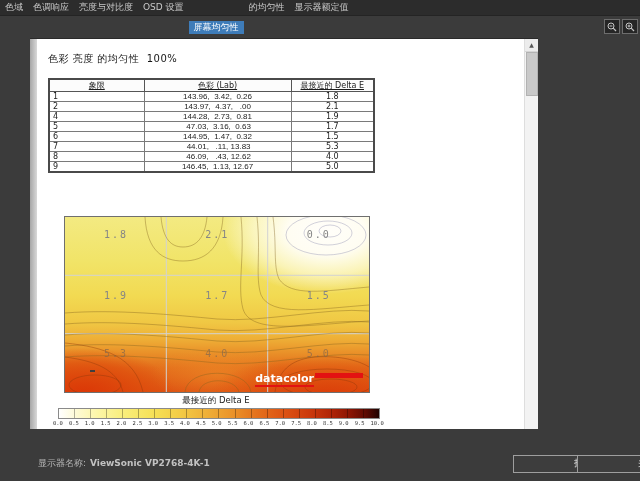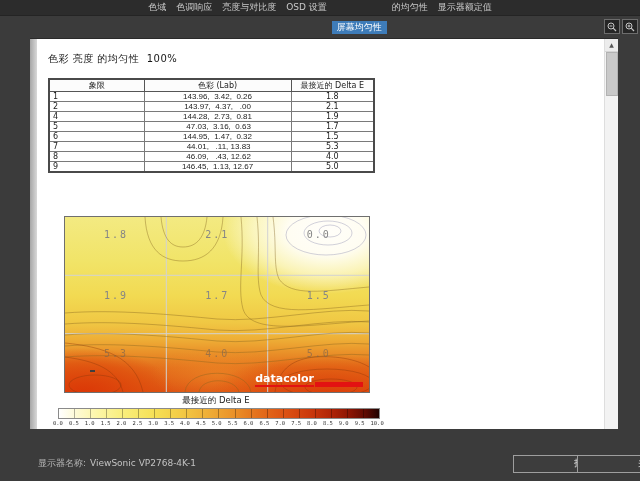--- a/index.html
+++ b/index.html
@@ -6,36 +6,36 @@
   body{
     width:640px;height:481px;overflow:hidden;position:relative;
     background:#3b3b3b;
     font-family:"DejaVu Sans","Liberation Sans",sans-serif;
     -webkit-font-smoothing:antialiased;
   }
   
   .tabbar{
     position:absolute;top:0;left:0;right:0;height:15px;
     background:#2c2c2c;border-bottom:1px solid #242424;
-    display:flex;justify-content:center;align-items:center;
+    display:flex;align-items:center;
   }
   .tab{
     font-size:9px;line-height:13px;color:#c9c9c9;
     padding:0 5px;white-space:nowrap;cursor:default;
   }
   .tab.active{background:#3e7cb9;color:#ffffff;margin-top:40px;}
   
   .zoom-btns{position:absolute;top:19px;left:604px;display:flex;gap:2px;}
   .zoom-btn{
     width:14px;height:13px;background:#262626;border:1px solid #6d6d6d;
     display:flex;align-items:center;justify-content:center;
   }
   
   .viewport{
-    position:absolute;left:30px;top:38px;width:588px;height:390px;
+    position:absolute;left:30px;top:38px;width:508px;height:390px;
     background:#7f1d1d;border-top:1px solid #2a2a2a;
   }
   .left-strip{
     position:absolute;left:0;top:0;bottom:0;width:7px;
     background:linear-gradient(90deg,#a6a6a6,#d8d8d8);
     border-right:1px solid #bdbdbd;
   }
   .scrollbar{
     position:absolute;right:0;top:0;width:13px;height:100%;
     background:#f3f3f3;border-left:1px solid #dedede;
@@ -55,21 +55,21 @@
     letter-spacing:0.5px;white-space:pre;
   }
   
   table.rep{
     position:absolute;left:11px;top:39px;width:325px;
     border-collapse:collapse;border:2px solid #4a4a4a;
     font-size:8px;color:#1c1c1c;table-layout:fixed;
   }
   table.rep th{
     border:1px solid #555;font-weight:normal;height:11px;
-    text-align:center;background:#fcfcfc;padding:0 2px;
+    text-align:center;background:#fcfcfc;padding:0 2px;text-decoration:underline;
   }
   table.rep td{border:1px solid #7a7a7a;height:9px;padding:0 3px;}
   .col-q{width:95px;}.col-lab{width:147px;}.col-de{width:83px;}
   td.cell-quadrant{text-align:left;}
   td.cell-lab{
     font-family:Liberation Sans, sans-serif;
     white-space:pre;text-align:center;font-size:8px;
   }
   td.cell-delta{text-align:center;}
   
@@ -87,21 +87,21 @@
       linear-gradient(180deg,#f3ea82 0%,#f1e468 25%,#f2da52 45%,#f0c844 60%,#eeae36 70%,#e98f28 78%,#e4701c 86%,#dd5212 100%);
   }
   svg.contours{position:absolute;inset:0;}
   .map-val{
     position:absolute;width:102px;text-align:center;
     font-family:"DejaVu Sans Mono","Liberation Mono",monospace;
     font-size:10px;color:#858585;letter-spacing:2px;
   }
   .map-val.r2{color:#7d6450;opacity:0.65;}
   .map-dash{position:absolute;left:25px;top:153px;width:5px;height:2px;background:#3f3f3f;}
-  .logo{position:absolute;right:6px;bottom:5px;display:flex;align-items:flex-end;}
+  .logo{position:absolute;right:6px;bottom:5px;display:flex;}
   .logo-text{
     color:#ffffff;font-weight:bold;font-size:11px;line-height:11px;
     border-bottom:2px solid #e31212;padding-bottom:1px;
   }
   .logo-bar{width:48px;height:5px;background:#e31212;margin-left:1px;}
   
   .cb-label{
     position:absolute;left:27px;top:356px;width:304px;text-align:center;
     font-size:8.5px;color:#222;
   }
@@ -118,21 +118,21 @@
   .cb-ticks{
     position:absolute;left:16px;top:381px;width:331px;
     display:flex;justify-content:space-between;
     font-family:"DejaVu Sans Mono","Liberation Mono",monospace;
     font-size:5.5px;color:#333;
   }
   
   .monitor{
     position:absolute;left:38px;top:457px;font-size:9px;color:#b2b2b2;
   }
-  .monitor .name{margin-left:4px;color:#c2c2c2;font-weight:normal;}
+  .monitor .name{margin-left:4px;color:#c2c2c2;font-weight:bold;}
   .btn{
     position:absolute;top:455px;width:50px;height:16px;
     background:#3d3d3d;border:1px solid #9e9e9e;color:#e8e8e8;
     font-size:9px;line-height:14px;text-align:center;cursor:default;padding-left:44px;
   }
   .btn-print{left:513px;}
   .btn-close{left:577px;}
 </style>
 </head>
 <body>

